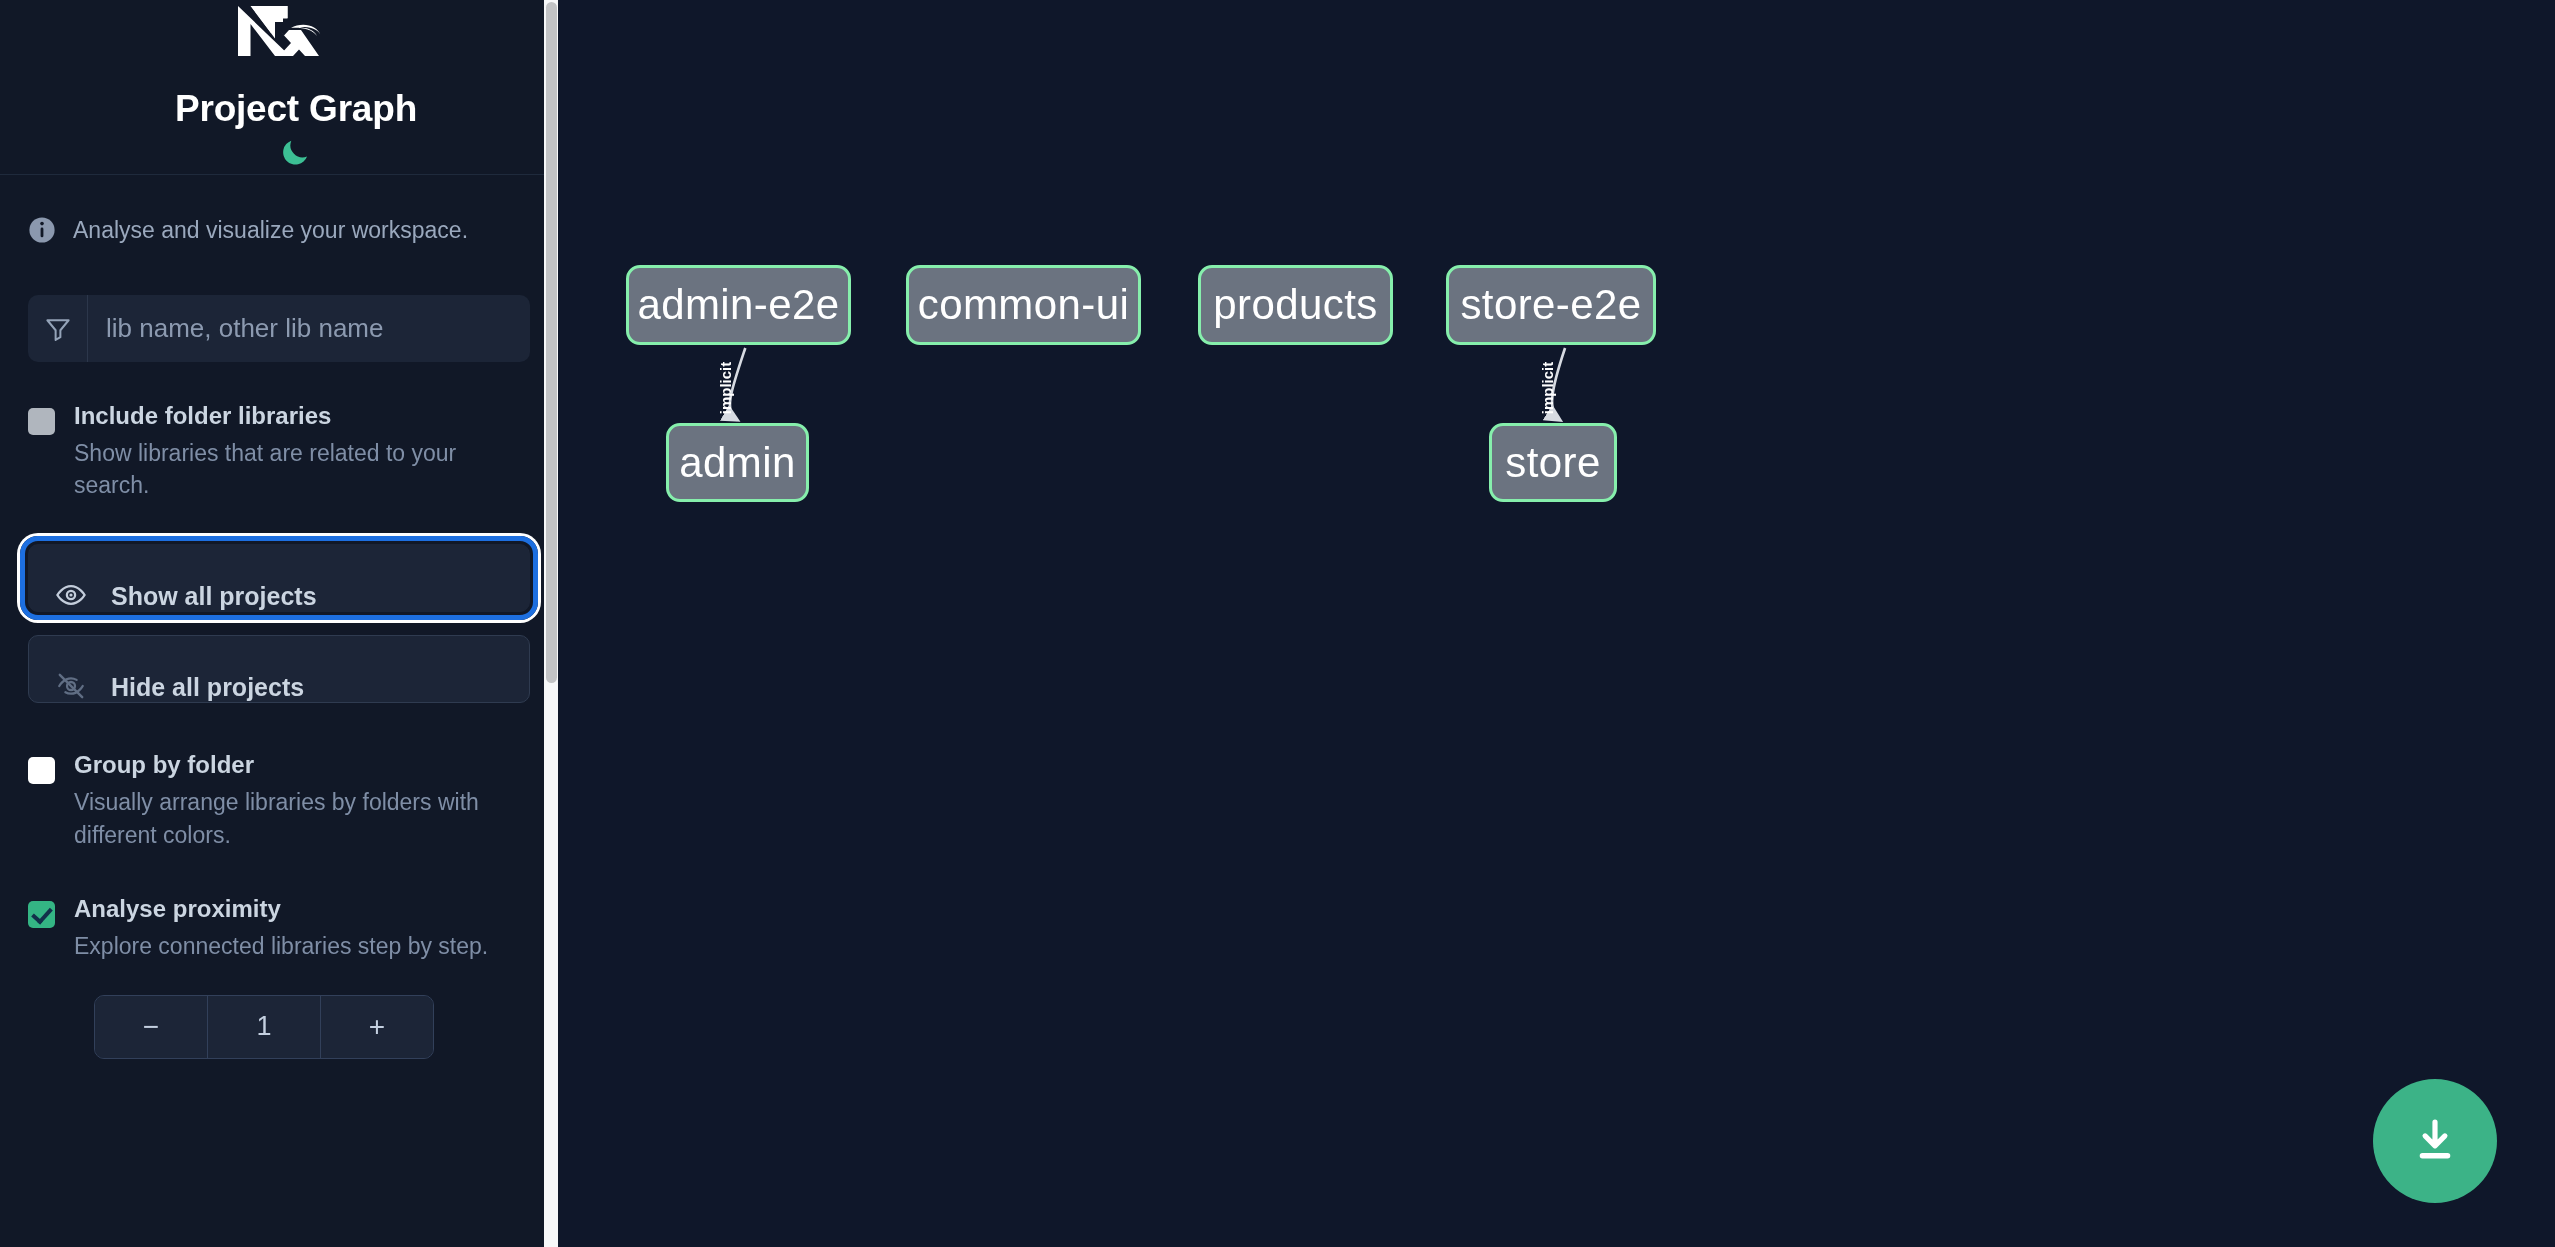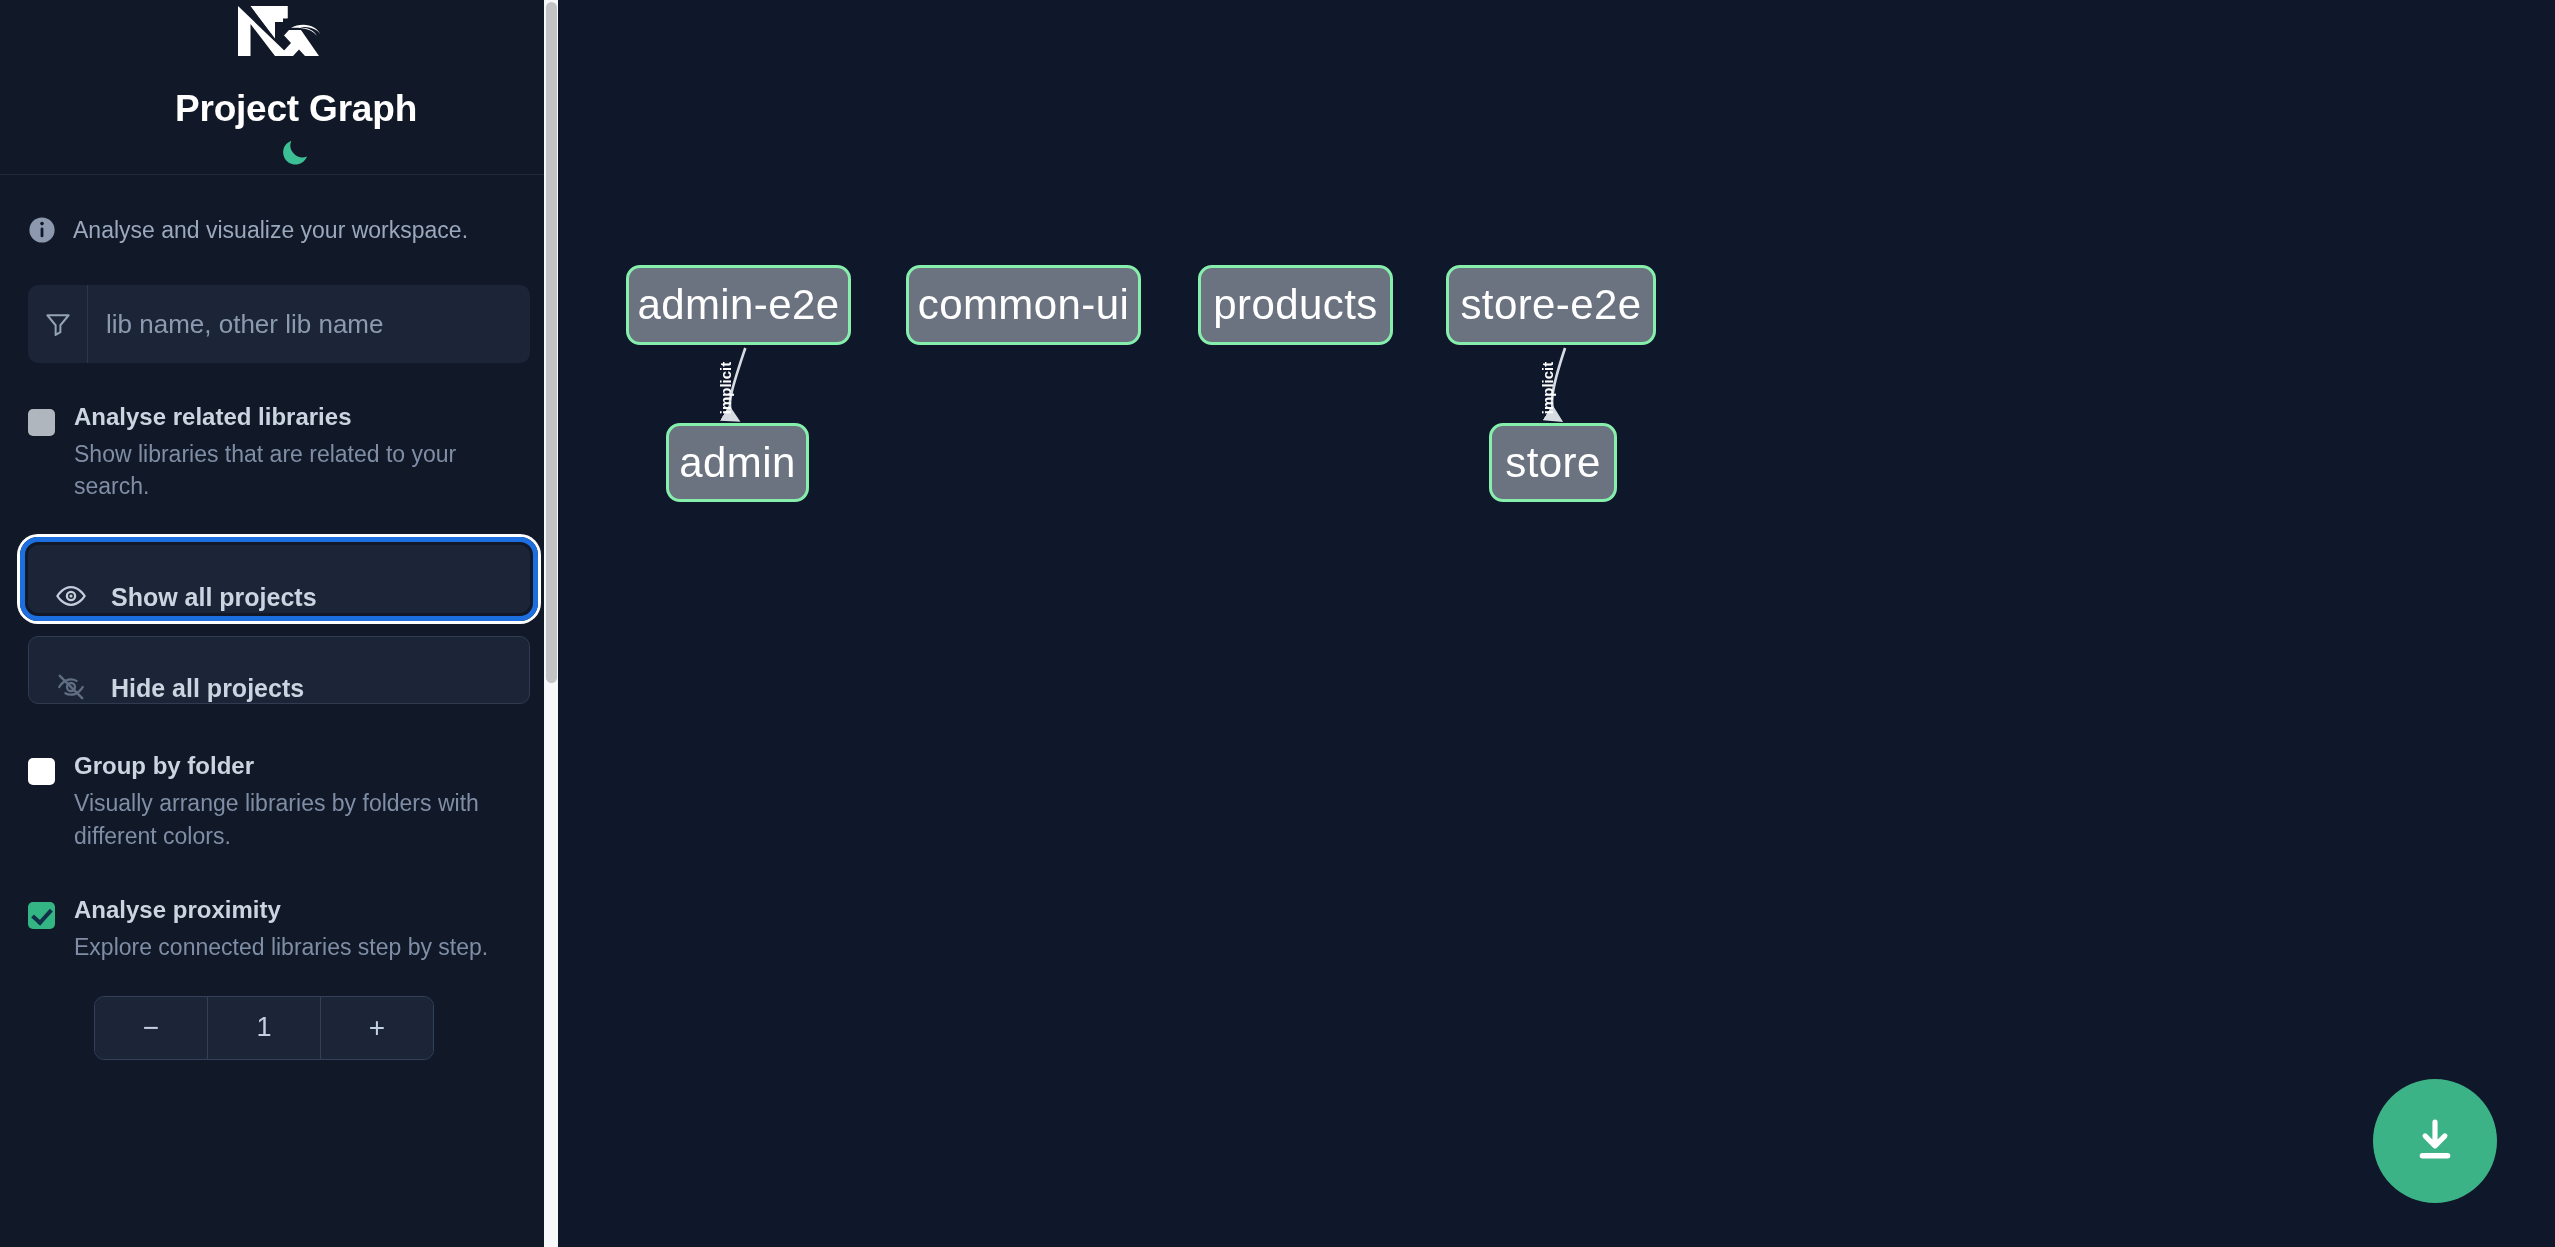--- a/index.html
+++ b/index.html
@@ -41,24 +41,25 @@
     padding: 0 28px; height: 110px;
   }
   .info-icon { width: 28px; height: 28px; flex: 0 0 28px; }
   .sb-note-text { font-size: 23px; color: #9aa8bd; }
 
   .sb-body { padding: 0 28px; }
 
   
   .search-wrap {
     display: flex; align-items: stretch;
-    height: 78px;
+    height: 67px;
     background: #1c2537;
     border-radius: 10px;
     overflow: hidden;
+    margin-top: 10px;
   }
   .search-icon-box {
     width: 60px; display: flex; align-items: center; justify-content: center;
     border-right: 1px solid #2b3purple;
     border-right: 1px solid #2c374b;
     flex: 0 0 60px;
   }
   .search-input {
     flex: 1 1 auto;
     background: transparent; border: none; outline: none;
@@ -213,21 +214,21 @@
           <svg viewBox="0 0 24 24" width="30" height="30" aria-hidden="true">
             <path d="M3.5 5h17l-6.6 8v5.5l-3.8 2.2V13L3.5 5z" fill="none" stroke="#94a3b8" stroke-width="1.6" stroke-linejoin="round"></path>
           </svg>
         </span>
         <input class="search-input" value="" placeholder="lib name, other lib name" style="">
       </div>
 
       <div class="chk-row">
         <span class="chk gray"></span>
         <span class="chk-texts">
-          <span class="chk-label" style="display:block">Analyse related libraries</span>
+          <span class="chk-label" style="display:block">Include folder libraries</span>
           <span class="chk-desc" style="display:block">Show libraries that are related to your search.</span>
         </span>
       </div>
 
       <div class="btn-stack">
         <button class="btn focused">
           <span class="btn-icon">
             <svg viewBox="0 0 24 24" width="32" height="32" aria-hidden="true">
               <path d="M1.8 12S5.6 5.4 12 5.4 22.2 12 22.2 12 18.4 18.6 12 18.6 1.8 12 1.8 12z" fill="none" stroke="#c3cddb" stroke-width="1.7"></path>
               <circle cx="12" cy="12" r="3.1" fill="none" stroke="#c3cddb" stroke-width="1.7"></circle>

